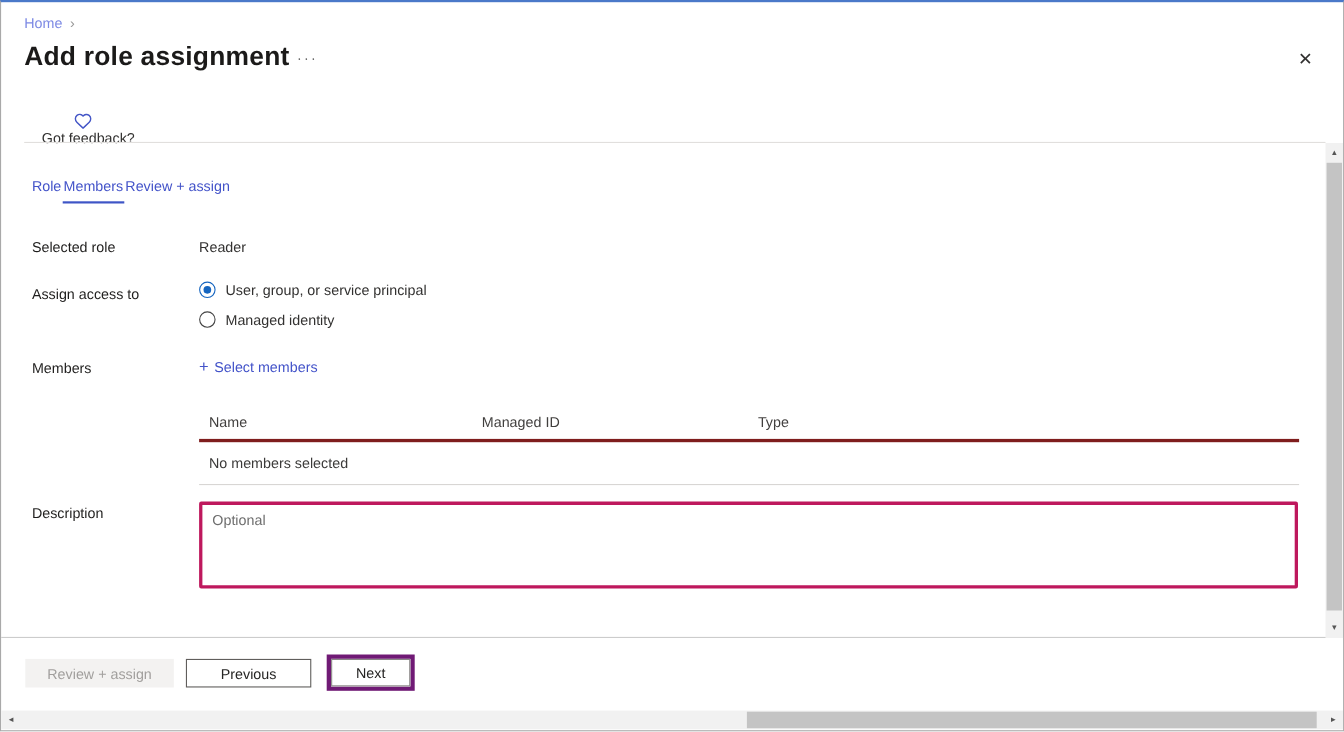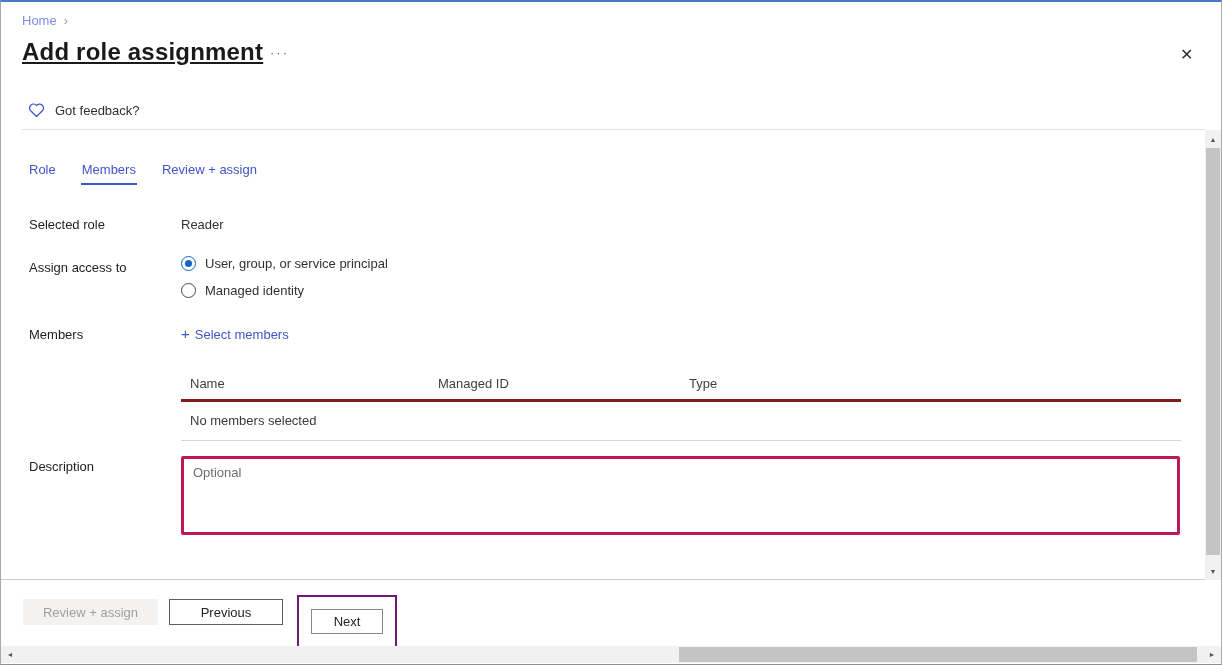--- a/index.html
+++ b/index.html
@@ -10,34 +10,34 @@
     border-right:1px solid #a9a9a9; border-bottom:1px solid #8f8f8f;
   }
   .abs { position:absolute; }
 
   
   .breadcrumb { left:21px; top:11px; font-size:13px; }
   .breadcrumb a { color:#7d8ae4; text-decoration:none; cursor:pointer; }
   .crumb-sep { color:#9a9a9a; margin-left:7px; font-size:13px; }
 
   
-  .page-title { left:21px; top:36px; font-size:24px; font-weight:700; color:#1b1a19; letter-spacing:0.2px;text-decoration:underline; }
+  .page-title { left:21px; top:36px; font-size:24px; font-weight:700; color:#1b1a19; letter-spacing:0.2px; }
   .more-btn { left:263px; top:42px; font-size:13px; color:#5a5a5a; letter-spacing:2px; cursor:pointer; background:none; border:none; }
   .close-btn { left:1173px; top:42px; font-size:16px; color:#323130; cursor:pointer; background:none; border:none; line-height:20px; }
 
   
-  .feedback { left:27px; top:100px; display:flex; align-items:center; cursor:pointer; }
+  .feedback { left:27px; top:100px; display:flex; align-items:center; cursor:pointer;flex-direction:column; }
   .feedback svg { display:block; }
   .feedback-label { margin-left:10px; font-size:13px; color:#323130; }
 
   .divider-1 { left:21px; top:127px; width:1183px; height:1px; background:#e1dfdd; }
   .footer-divider { left:0; top:577px; width:1222px; height:1px; background:#cccccc; }
 
   
-  .tabs { left:27px; top:158px; display:flex; gap:24px; font-size:13px; }
+  .tabs { left:27px; top:158px; display:flex; font-size:13px; }
   .tab { color:#4353c9; padding:2px 1px 6px 1px; cursor:pointer; border-bottom:2px solid transparent; }
   .tab.active { border-bottom:2px solid #3e55c6; }
 
   
   .flabel { font-size:13px; font-weight:400; color:#1f1e1d; }
   .fvalue { font-size:13px; color:#323130; }
   .row-label-1 { left:28px; top:215px; }
   .row-value-1 { left:180px; top:215px; }
   .row-label-2 { left:28px; top:258px; }
   .row-label-3 { left:28px; top:325px; }
@@ -66,21 +66,21 @@
   
   .desc-box { left:180px; top:454px; width:999px; height:79px; box-sizing:border-box;
               border:3px solid #be185d; border-radius:2px; padding:6px 9px; resize:none;
               font-family:"Liberation Sans", sans-serif; font-size:13px; color:#323130; }
   .desc-box::placeholder { color:#6e6e6e; opacity:1; }
 
   
   .btn { font-family:"Liberation Sans", sans-serif; font-size:13px; height:26px; cursor:pointer; box-sizing:border-box; }
   .btn-disabled { left:22px; top:597px; width:135px; background:#f3f2f1; border:none; color:#a19f9d; cursor:default; }
   .btn-secondary { left:168px; top:597px; width:114px; background:#fff; border:1px solid #605e5c; color:#252423; }
-  .next-focus-ring { left:296px; top:593px; border:2px solid #701a75; background:#fff; padding:12px; }
+  .next-focus-ring { left:296px; top:593px; border:4px solid #701a75; background:#fff; padding:0; }
   .btn-next { position:relative; display:block; width:72px; height:25px; background:#fff;
               border:1px solid #8a8886; color:#252423; }
 
   
   .vscroll { left:1204px; top:128px; width:16px; height:450px; background:#f1f1f1; }
   .vthumb  { position:absolute; left:1px; top:18px; width:14px; height:407px; background:#c4c4c4; cursor:pointer; }
   .sarrow  { position:absolute; width:16px; height:16px; font-size:7px; color:#555;
              display:flex; align-items:center; justify-content:center; cursor:pointer; }
   .va-up   { top:1px; left:0; }
   .va-down { bottom:1px; left:0; }

